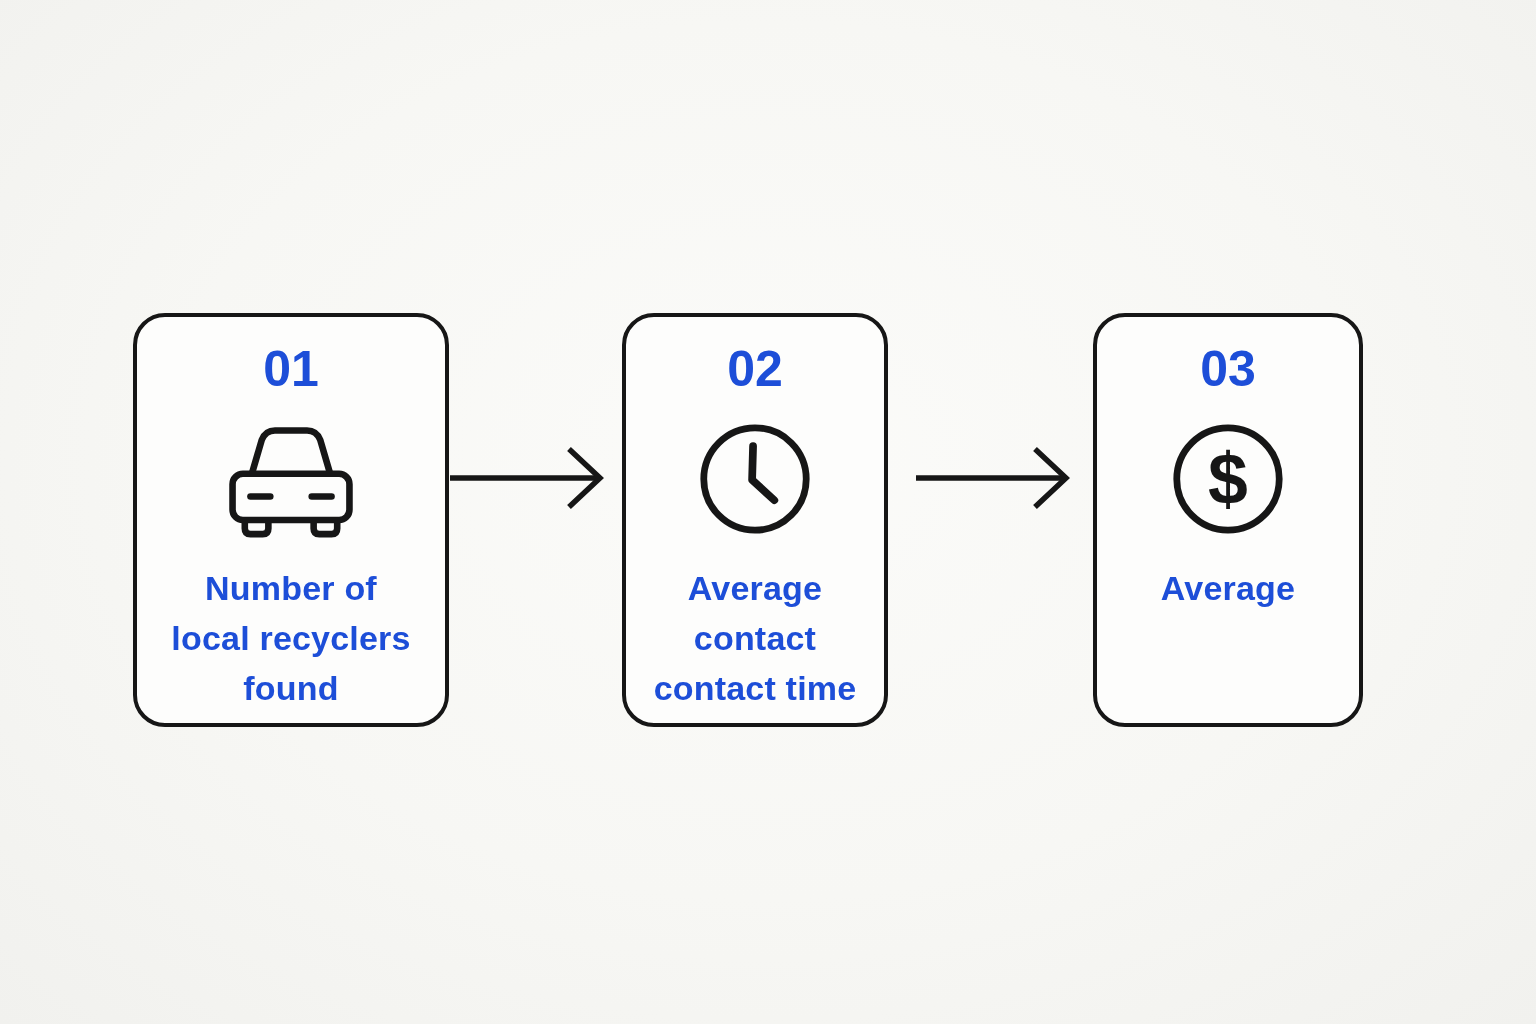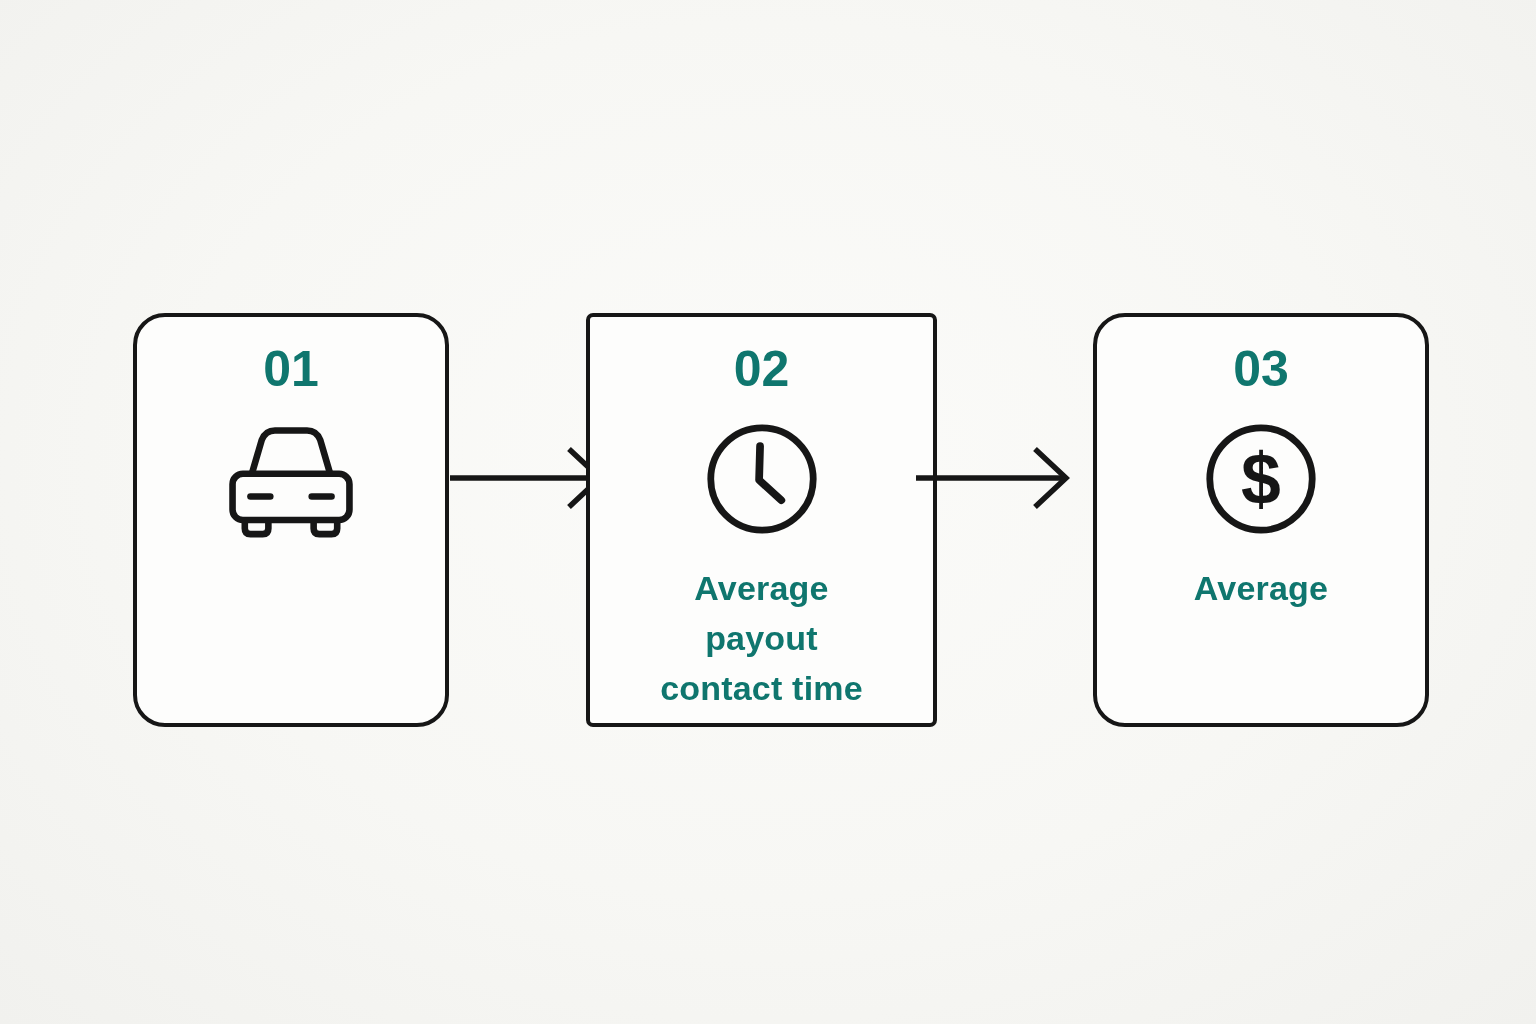--- a/index.html
+++ b/index.html
@@ -2,38 +2,38 @@
 <html><head>
 <meta charset="utf-8">
 <style>
   html, body { margin: 0; padding: 0; }
   .canvas {
     position: relative;
     width: 1536px;
     height: 1024px;
     background: radial-gradient(ellipse at 50% 45%, #fbfbf9 0%, #f7f7f4 55%, #f1f1ee 100%);
     font-family: "Liberation Sans", "DejaVu Sans", sans-serif;
-    color: #0f766e;
+    color: #1d4ed8;
     overflow: hidden;
   }
   .card {
     position: absolute;
     top: 313px;
     height: 414px;
     box-sizing: border-box;
     background: #fdfdfc;
     border: 4px solid #161616;
     border-radius: 32px;
     display: flex;
     flex-direction: column;
     align-items: center;
   }
   .card.c1 { left: 133px; width: 316px; }
-  .card.c2 { left: 586px; width: 351px; border-radius: 7px; }
-  .card.c3 { left: 1093px; width: 336px; }
+  .card.c2 { left: 622px; width: 266px; }
+  .card.c3 { left: 1093px; width: 270px; }
 
   .step-number {
     margin-top: 24px;
     font-size: 50px;
     line-height: 56px;
     font-weight: 700;
     text-align: center;
   }
   .step-icon {
     margin-top: 16px;
@@ -71,40 +71,45 @@
 
         <path d="M 21 104 L 21 115 Q 21 121 27 121 L 40 121 Q 46 121 46 115 L 46 104"></path>
         <path d="M 94 104 L 94 115 Q 94 121 100 121 L 113 121 Q 119 121 119 115 L 119 104"></path>
 
         <rect x="8" y="57" width="124" height="49" rx="11" fill="#fdfdfc"></rect>
 
         <line x1="27" y1="81" x2="48" y2="81" stroke-linecap="round"></line>
         <line x1="92" y1="81" x2="113" y2="81" stroke-linecap="round"></line>
       </svg>
     </div>
+    <div class="step-label">
+      <span class="line">Number of</span>
+      <span class="line">local recyclers</span>
+      <span class="line">found</span>
+    </div>
   </section>
 
   <div class="connector a1">
     <svg width="154" height="76" viewBox="0 0 154 76" fill="none" stroke="#161616" stroke-width="5.5">
       <line x1="0" y1="38" x2="146" y2="38"></line>
       <polyline points="119,9 150,38 119,67"></polyline>
     </svg>
   </div>
 
   <section class="card c2">
     <div class="step-number">02</div>
     <div class="step-icon">
       <svg width="116" height="116" viewBox="0 0 120 120" fill="none" stroke="#161616">
         <circle cx="60" cy="60" r="53" stroke-width="7"></circle>
         <path d="M 58 26 L 57 61 L 80 82" stroke-width="8" stroke-linecap="round" stroke-linejoin="round"></path>
       </svg>
     </div>
     <div class="step-label">
       <span class="line">Average</span>
-      <span class="line">payout</span>
+      <span class="line">contact</span>
       <span class="line">contact time</span>
     </div>
   </section>
 
   <div class="connector a2">
     <svg width="154" height="76" viewBox="0 0 154 76" fill="none" stroke="#161616" stroke-width="5.5">
       <line x1="0" y1="38" x2="146" y2="38"></line>
       <polyline points="119,9 150,38 119,67"></polyline>
     </svg>
   </div>

